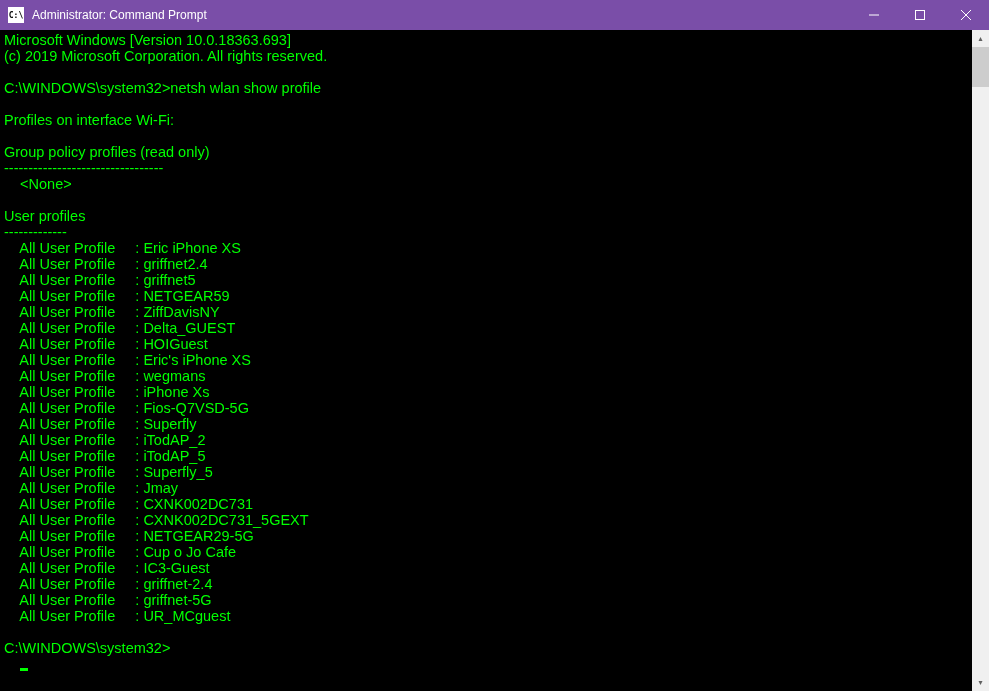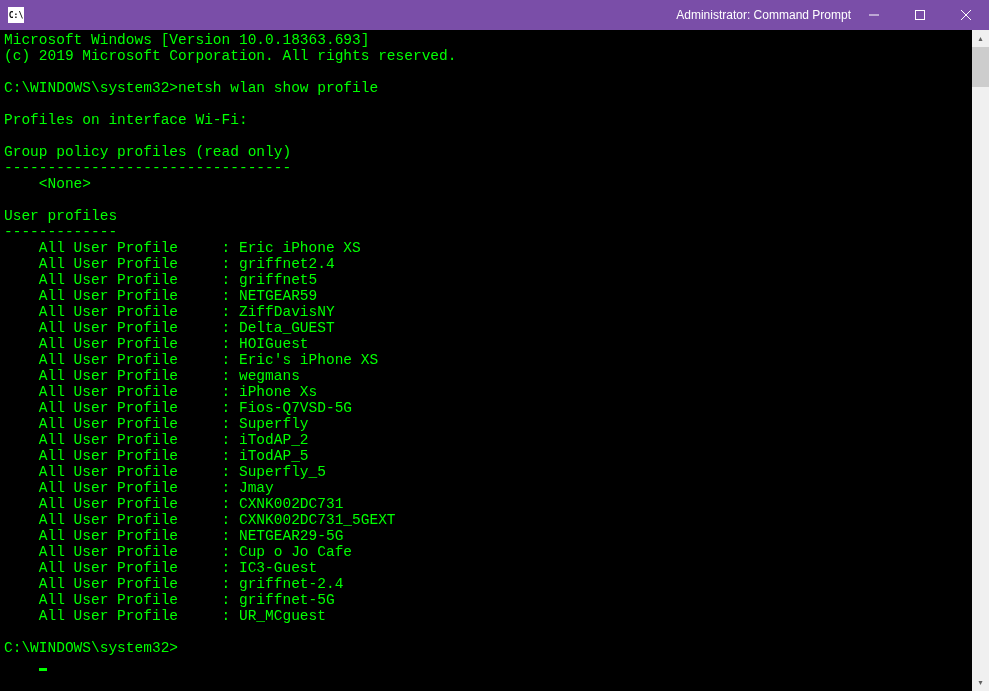--- a/index.html
+++ b/index.html
@@ -39,21 +39,20 @@
       align-items: center;
       justify-content: center;
       font-family: Consolas, monospace;
       font-size: 8px;
       color: #000;
       font-weight: bold;
     }
     .titlebar-text {
       flex: 1;
       padding-left: 2px;
-      text-align: right;
     }
     .titlebar-buttons {
       display: flex;
       height: 100%;
     }
     .titlebar-btn {
       width: 46px;
       height: 100%;
       display: flex;
       align-items: center;
@@ -63,21 +62,21 @@
     .terminal-wrap {
       flex: 1;
       display: flex;
       background: #000;
       overflow: hidden;
     }
     .terminal {
       flex: 1;
       background: #000;
       color: #00ff00;
-      font-family: Liberation Mono, monospace;
+      font-family: Liberation Sans, sans-serif;
       font-size: 14.5px;
       line-height: 16px;
       padding: 2px 4px 4px 4px;
       white-space: pre;
       overflow: hidden;
     }
     .terminal .line {
       display: block;
       min-height: 16px;
     }

